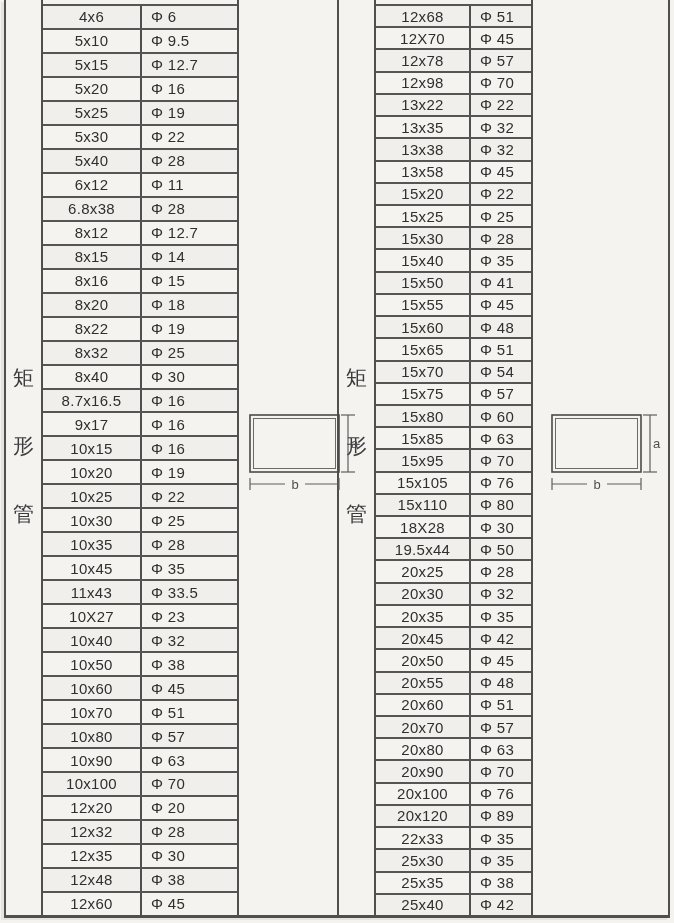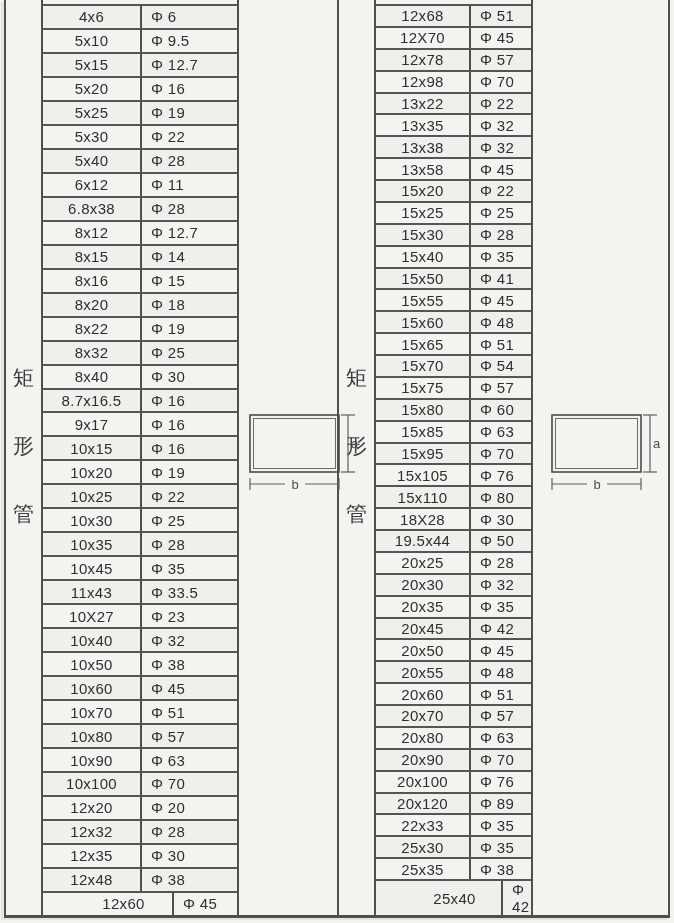--- a/index.html
+++ b/index.html
@@ -31,21 +31,21 @@
     font-size:21px;color:#3c3c3c;
   }
   
   .rows-col{
     box-sizing:border-box;display:flex;flex-direction:column;
     border-right:2px solid var(--line,#4f4f4f);
   }
   .g-left .rows-col{width:196px;}
   .g-right .rows-col{width:157px;}
   .row{flex:1;display:flex;box-sizing:border-box;border-bottom:2px solid #555;}
-  .row:last-child{border-bottom:none;padding-left:32px;}
+  .row:last-child{border-bottom:none;}
   .row:nth-child(even){background:rgba(0,0,0,0.015);}
   .row-stub{flex:0 0 4px;border-bottom:2px solid #555;}
   .cell{display:flex;align-items:center;box-sizing:border-box;font-size:15px;letter-spacing:0.3px;}
   .cell-size{justify-content:center;border-right:2px solid var(--line,#4f4f4f);}
   .g-left .cell-size{width:99px;}
   .g-right .cell-size{width:95px;}
   .cell-phi{flex:1;padding-left:9px;}
   
   .empty-col{flex:1;position:relative;}
   .diagram{position:absolute;top:405px;}

